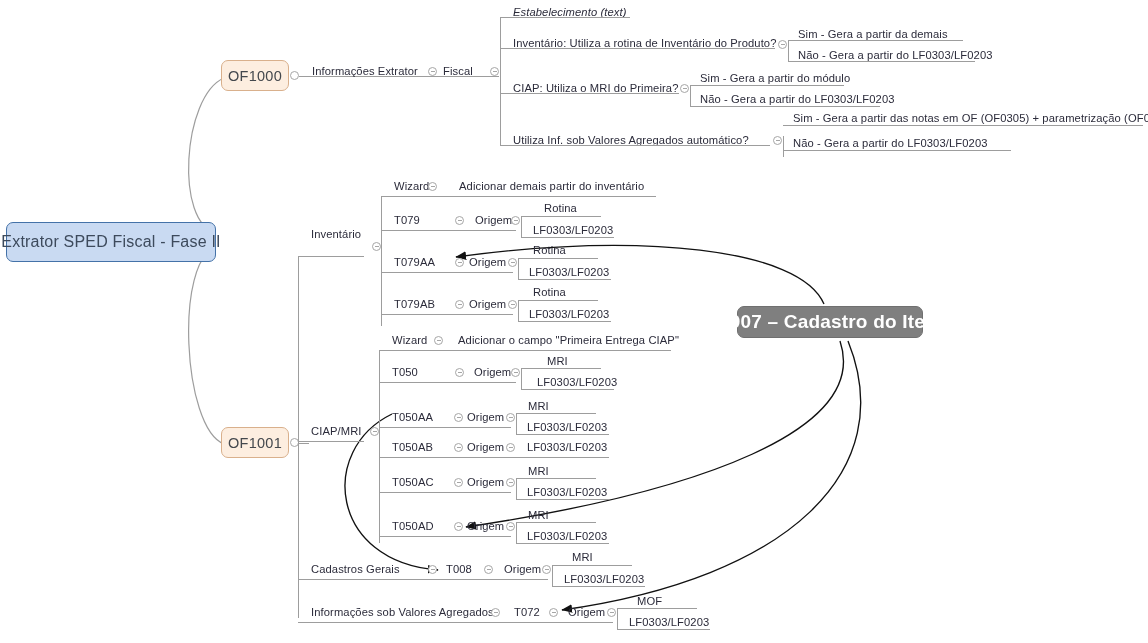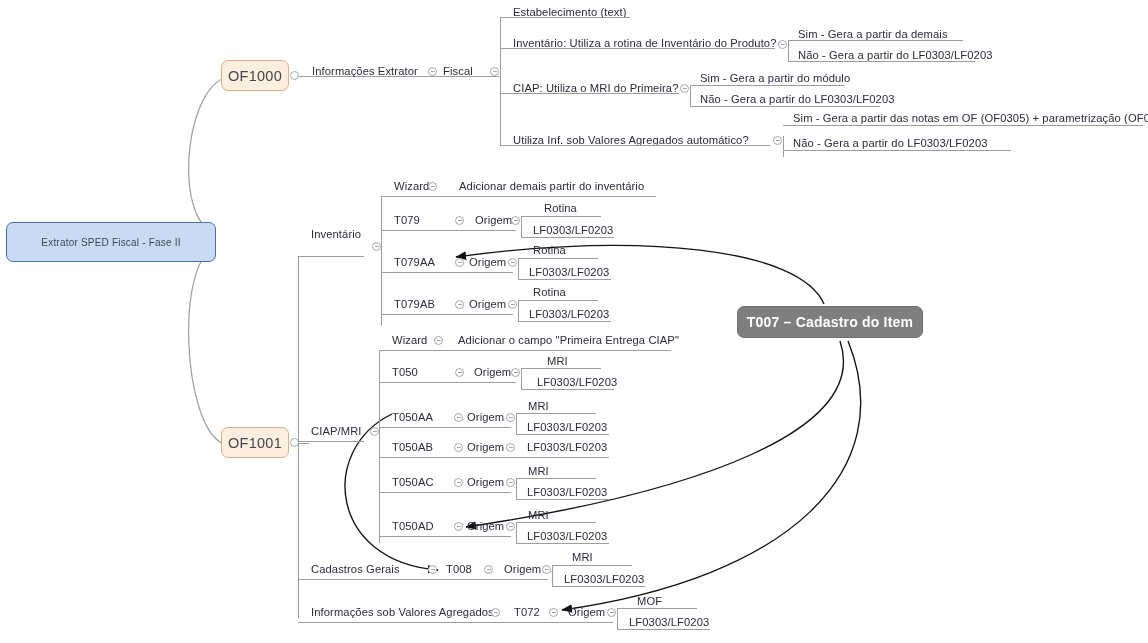--- a/index.html
+++ b/index.html
@@ -4,25 +4,25 @@
 <style>
   html,body{margin:0;padding:0;background:#ffffff;}
   body{font-family:"Liberation Sans", sans-serif;}
   #canvas{position:relative;width:1148px;height:643px;background:#ffffff;overflow:hidden;}
 
   .node{position:absolute;box-sizing:border-box;border-radius:7px;
         display:flex;align-items:center;justify-content:center;
         white-space:nowrap;}
 
   .root-node{background:#c9daf2;border:1.5px solid #4472a8;color:#3d4a5c;
-             font-size:10px;letter-spacing:.2px;}
+             font-size:16px;letter-spacing:.2px;}
   .of-node{background:#fdeee0;border:1.3px solid #d9b08c;color:#44484d;
            font-size:14.5px;letter-spacing:.3px;}
   .t007-node{background:#7f7f7f;border:1px solid #6f6f6f;color:#ffffff;
-             font-size:14px;font-weight:bold;letter-spacing:.2px;}
+             font-size:19px;font-weight:bold;letter-spacing:.2px;}
 
   .lbl{position:absolute;white-space:nowrap;color:#2b2b3a;font-size:11.2px;
        letter-spacing:.1px;line-height:1;}
 
   
   .uline{position:absolute;height:0;border-bottom:1px solid #9d9d9d;}
 
   .vline{position:absolute;width:0;border-left:1px solid #9d9d9d;}
 
   .bullet{position:absolute;width:9px;height:9px;border-radius:50%;
@@ -78,21 +78,21 @@
   <div class="bullet plain" style="left:290px;top:71px;"></div>
   <div class="uline" style="left:299px;top:76px;width:200px;"></div>
 
   <div class="lbl" style="left:312px;top:66px;">Informações Extrator</div>
   <div class="bullet" style="left:428px;top:67px;"></div>
   <div class="lbl" style="left:443px;top:66px;">Fiscal</div>
   <div class="bullet" style="left:490px;top:67px;"></div>
 
   <div class="vline" style="left:500px;top:17px;height:128px;"></div>
 
-  <div class="lbl" style="left:513px;top:7px;">Estabelecimento (text)</div>
+  <div class="lbl" style="left:513px;top:7px;font-style:italic;">Estabelecimento (text)</div>
   <div class="uline" style="left:500px;top:17px;width:130px;"></div>
 
   <div class="lbl" style="left:513px;top:38px;">Inventário: Utiliza a rotina de Inventário do Produto?</div>
   <div class="uline" style="left:500px;top:48px;width:275px;"></div>
   <div class="bullet" style="left:778px;top:40px;"></div>
   <div class="vline" style="left:788px;top:40px;height:21px;"></div>
   <div class="lbl" style="left:798px;top:29px;">Sim -  Gera a partir da demais</div>
   <div class="uline" style="left:788px;top:40px;width:175px;"></div>
   <div class="lbl" style="left:798px;top:50px;">Não - Gera a partir do LF0303/LF0203</div>
   <div class="uline" style="left:788px;top:61px;width:187px;"></div>

